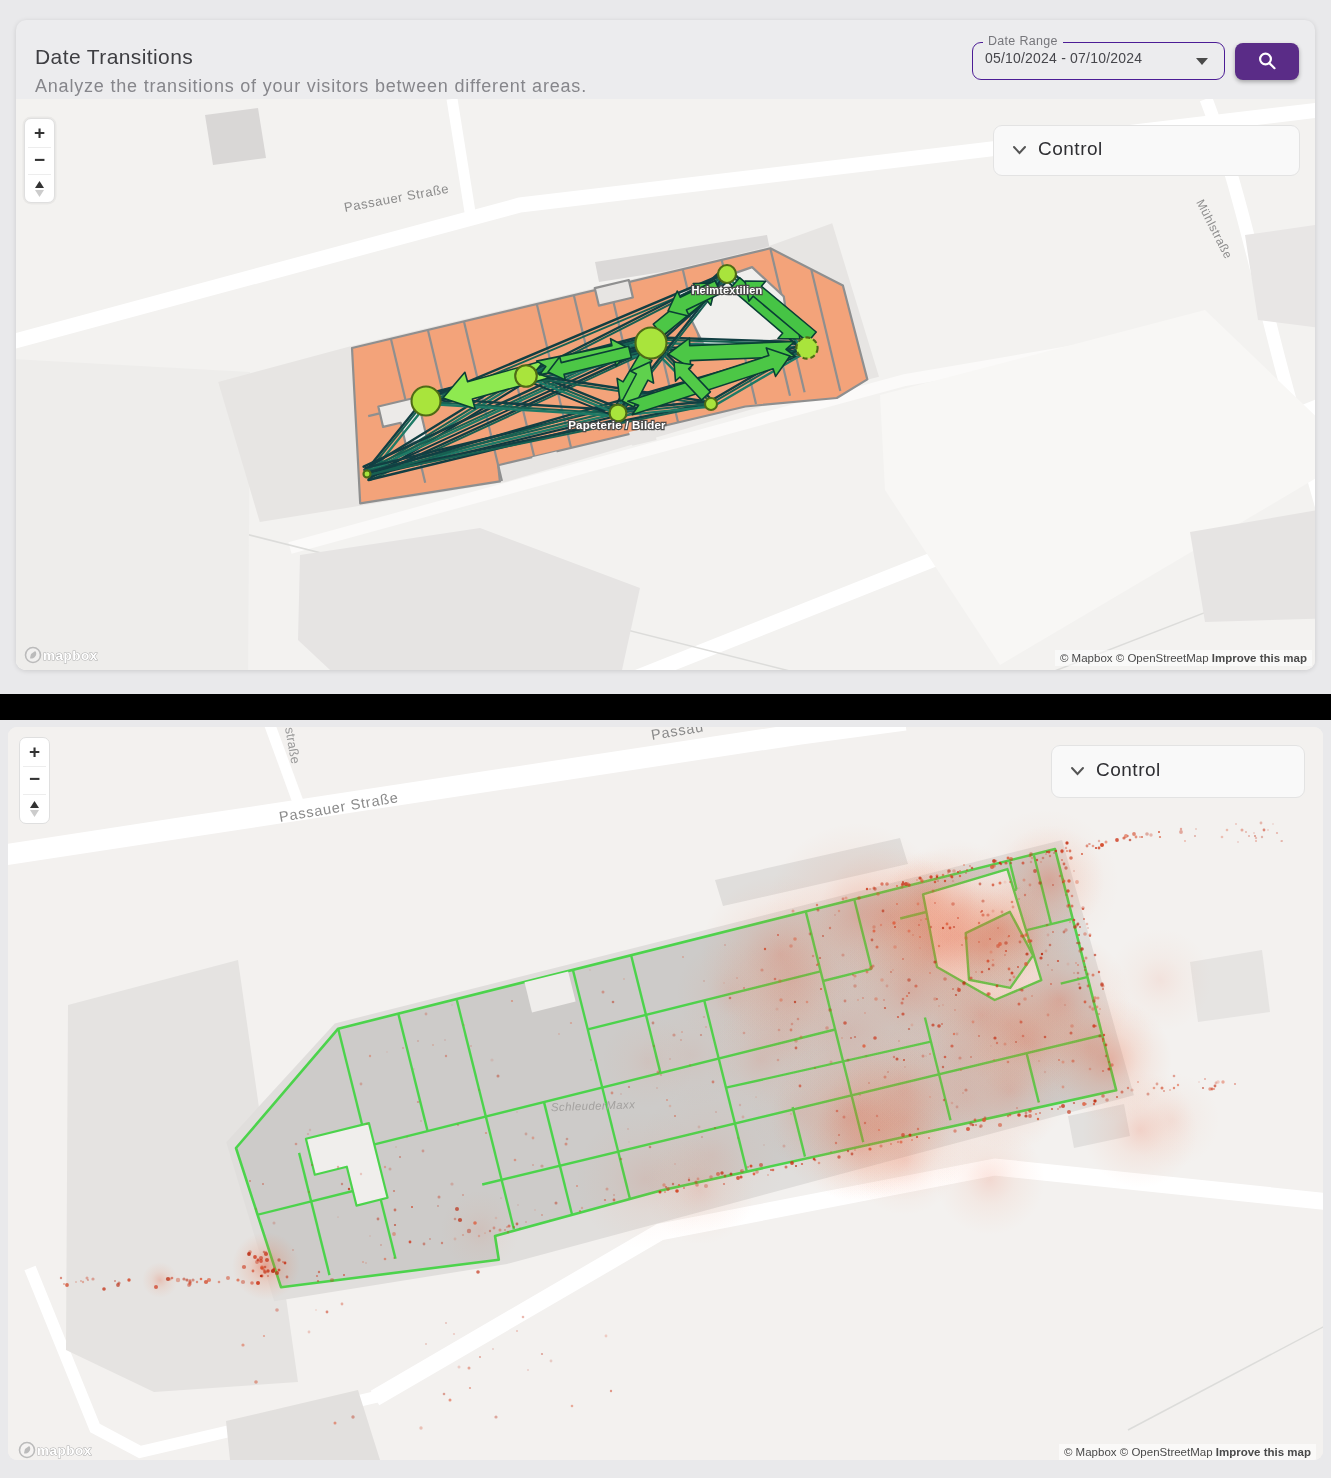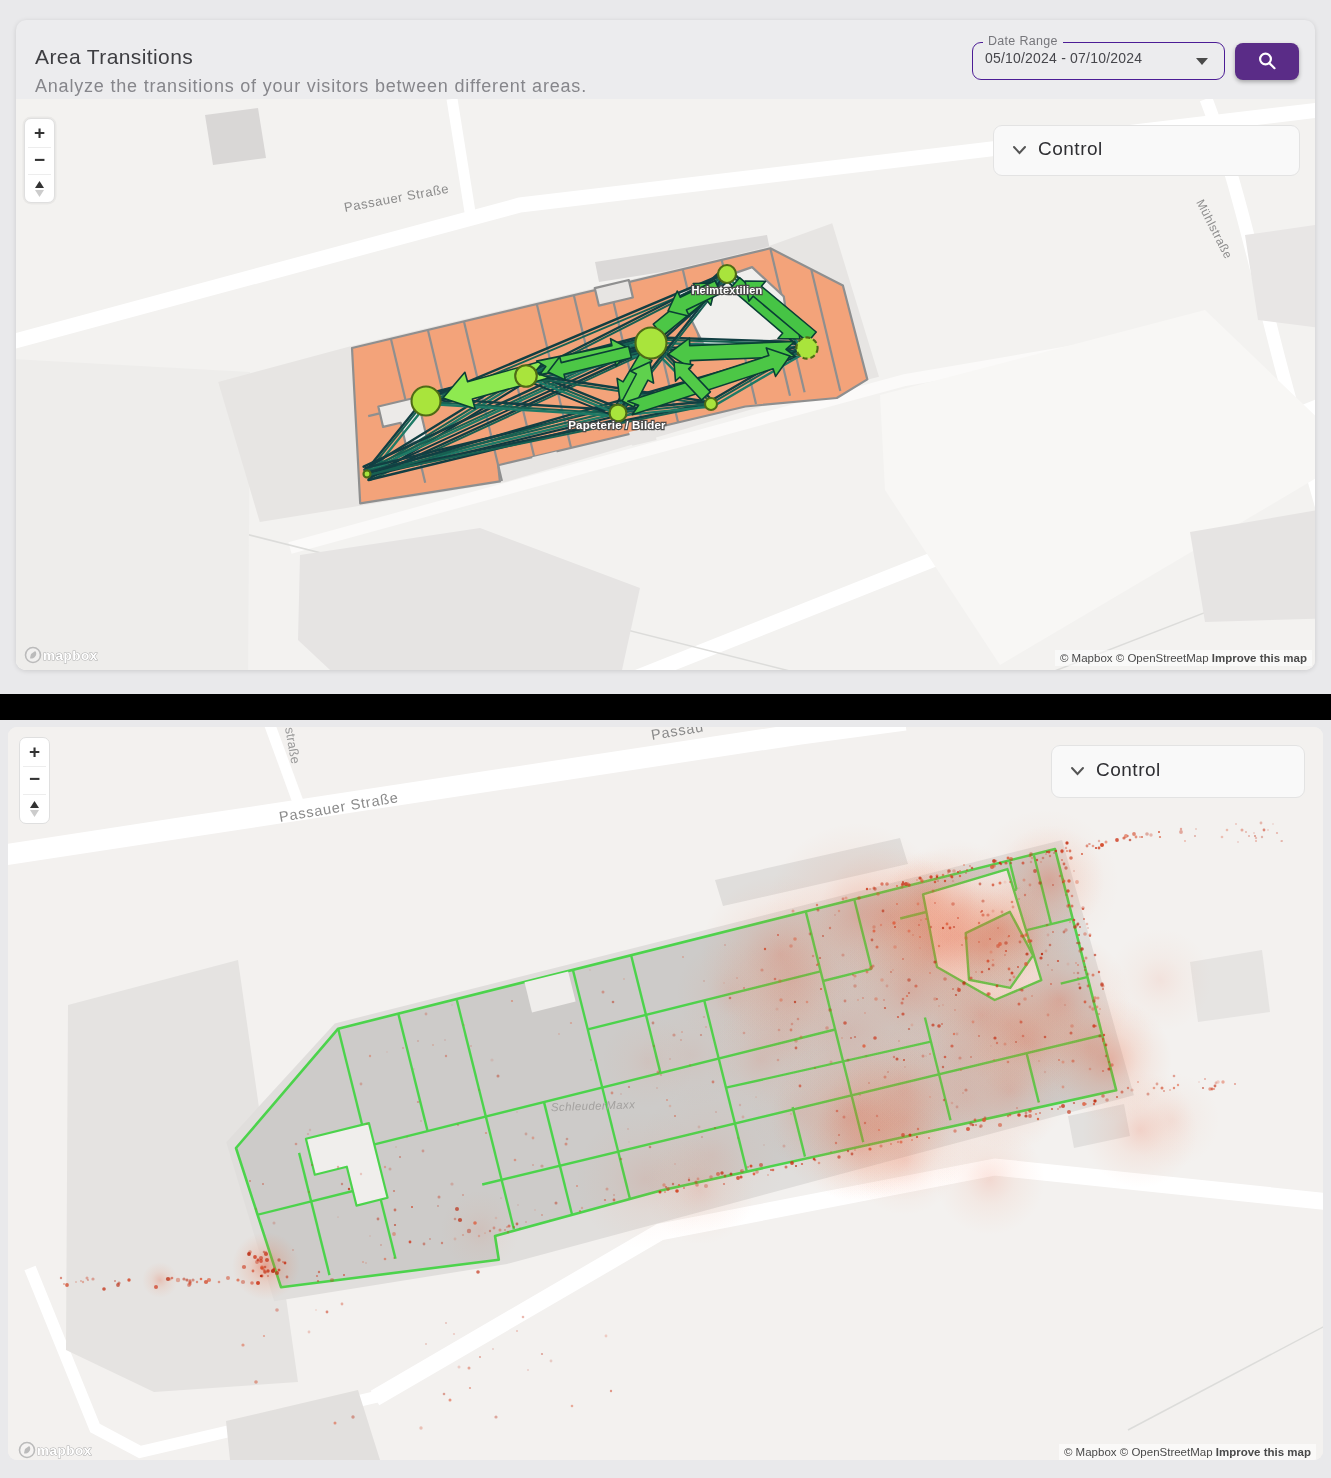--- a/index.html
+++ b/index.html
@@ -2,21 +2,21 @@
 <html><head><meta charset="utf-8">
 <style>
 html,body{margin:0;padding:0;width:1331px;height:1478px;background:#e9e9eb;
 font-family:"Liberation Sans",sans-serif;overflow:hidden;position:relative}
 .abs{position:absolute}
 </style></head>
 <body>
 
 <div class="abs" style="left:16px;top:20px;width:1299px;height:650px;background:#ececee;border-radius:10px;box-shadow:0 1px 5px rgba(0,0,0,.13)">
 
-  <div class="abs" style="left:19px;top:25px;font-size:21px;color:#3e3e42;letter-spacing:.4px">Area Transitions</div>
+  <div class="abs" style="left:19px;top:25px;font-size:21px;color:#3e3e42;letter-spacing:.4px">Date Transitions</div>
 
   <div class="abs" style="left:19px;top:56px;font-size:18px;color:#86868b;letter-spacing:.8px">Analyze the transitions of your visitors between different areas.</div>
 
   <div class="abs" style="left:956px;top:22px;width:251px;height:36px;border:1px solid #4c1d95;border-radius:9px">
 
     <div class="abs" style="left:10px;top:-9px;font-size:12.5px;color:#76767b;background:#ececee;padding:0 5px;letter-spacing:.3px">Date Range</div>
 
     <div class="abs" style="left:12px;top:7px;font-size:14px;color:#46464b;letter-spacing:.2px">05/10/2024 - 07/10/2024</div>
 
     <div class="abs" style="left:223px;top:15px;width:0;height:0;border-left:6.5px solid transparent;border-right:6.5px solid transparent;border-top:7px solid #4a4a4a"></div>

